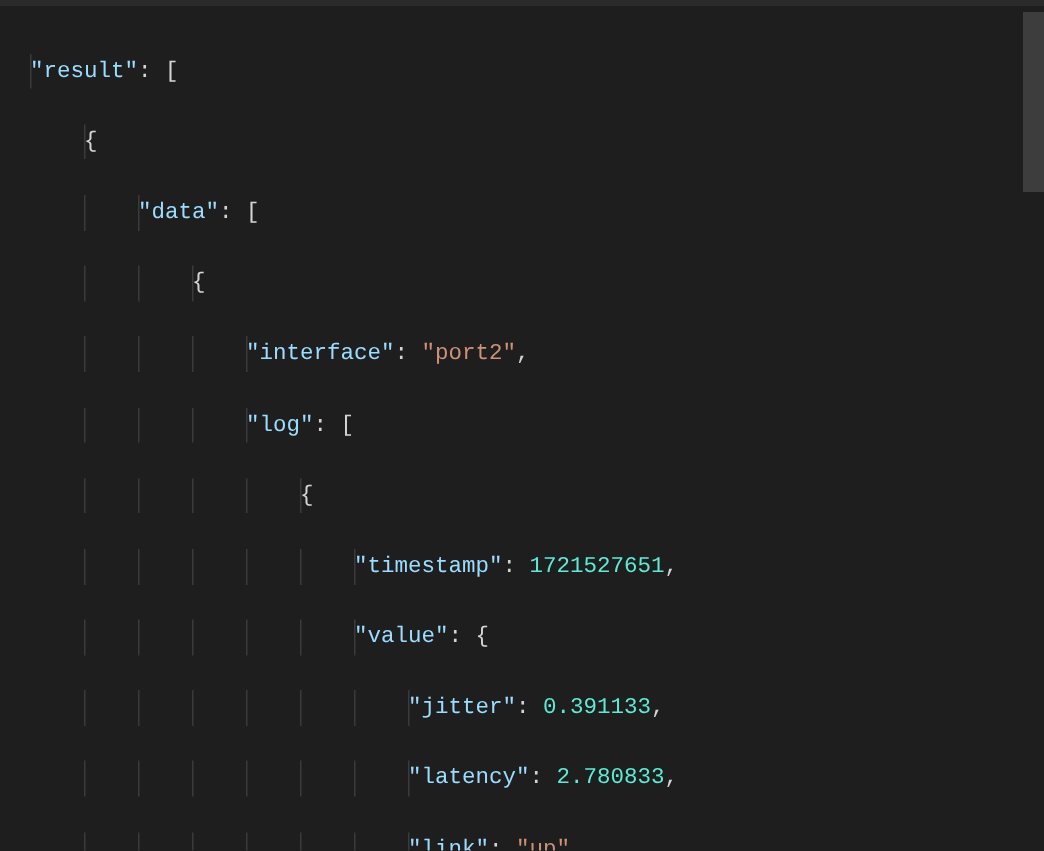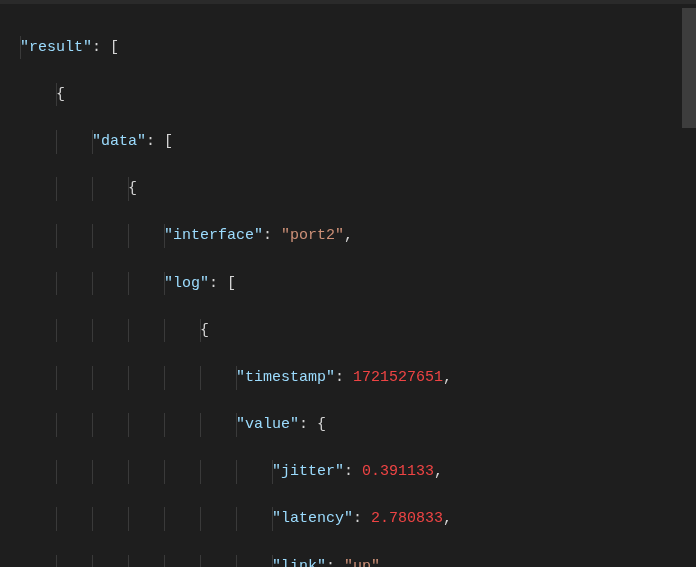--- a/index.html
+++ b/index.html
@@ -59,21 +59,21 @@
     top: 0;
     bottom: 0;
     width: 1px;
     background: #3a3a3a;
   }
   .ind-unit { width: 36px; display:inline-block; }
   .tok { white-space: pre; }
   .punct  { color: #d4d4d4; }
   .key    { color: #9cdcfe; }
   .str    { color: #ce9178; }
-  .num    { color: #ef4444; }   
+  .num    { color: #5eead4; }   
   
 </style>
 </head>
 <body>
 
 <div class="editor">
   <div class="scrollbar-track">
     <div class="scrollbar-thumb"></div>
   </div>
   <div class="code">

